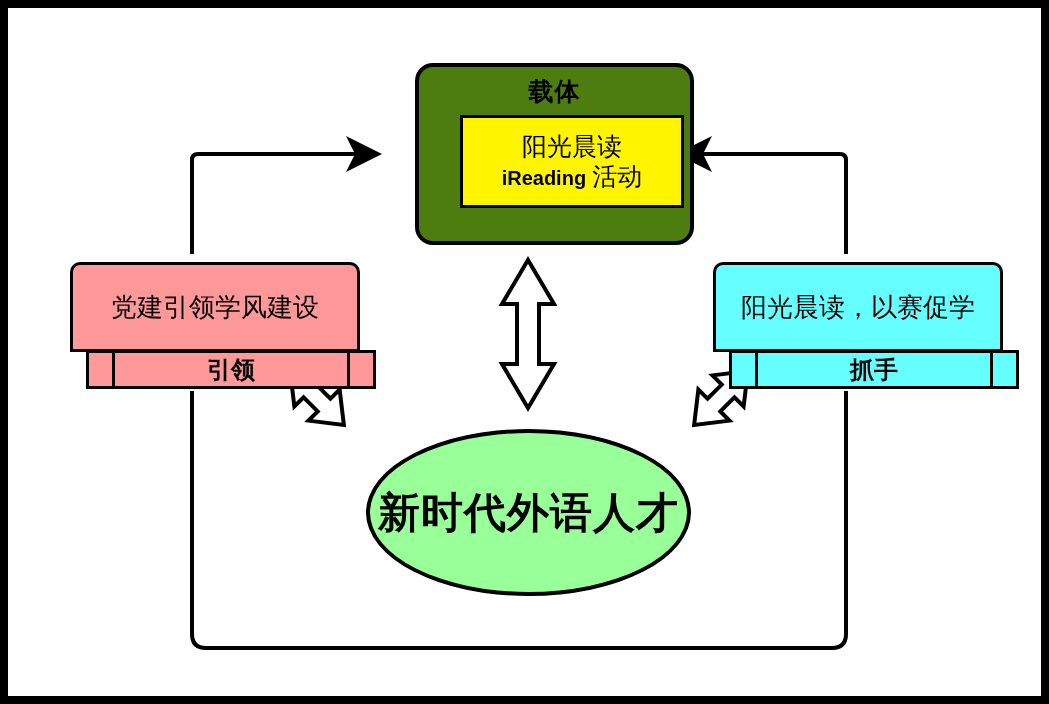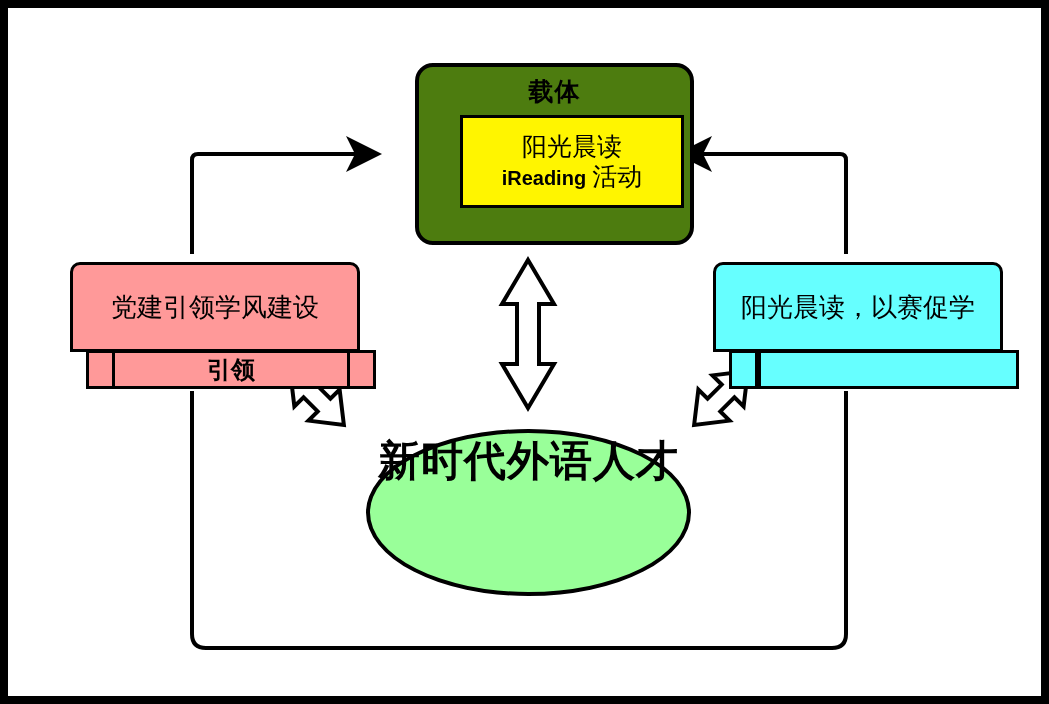--- a/index.html
+++ b/index.html
@@ -156,20 +156,21 @@
     position: absolute;
     left: 358px;
     top: 421px;
     width: 325px;
     height: 167px;
     background: #99FF99;
     border: 4px solid #000000;
     border-radius: 50%;
     box-sizing: border-box;
     display: flex;
+    align-items: center;
     justify-content: center;
   }
   .talent-label {
     font-family: "Liberation Serif", serif;
     font-weight: bold;
     font-size: 42px;
     color: #000000;
     letter-spacing: 1px;
     white-space: nowrap;
   }
@@ -221,20 +222,21 @@
         <div class="banner-cap"></div>
         <div class="banner-mid">引领</div>
         <div class="banner-cap end"></div>
       </div>
     </div>
 
     <div class="side-box right">
       <div class="side-head">阳光晨读，以赛促学</div>
       <div class="side-banner">
         <div class="banner-cap"></div>
+        <div class="banner-mid">抓手</div>
         <div class="banner-cap end"></div>
       </div>
     </div>
 
     <div class="talent-ellipse">
       <div class="talent-label">新时代外语人才</div>
     </div>
 
   </div>
 </div>

